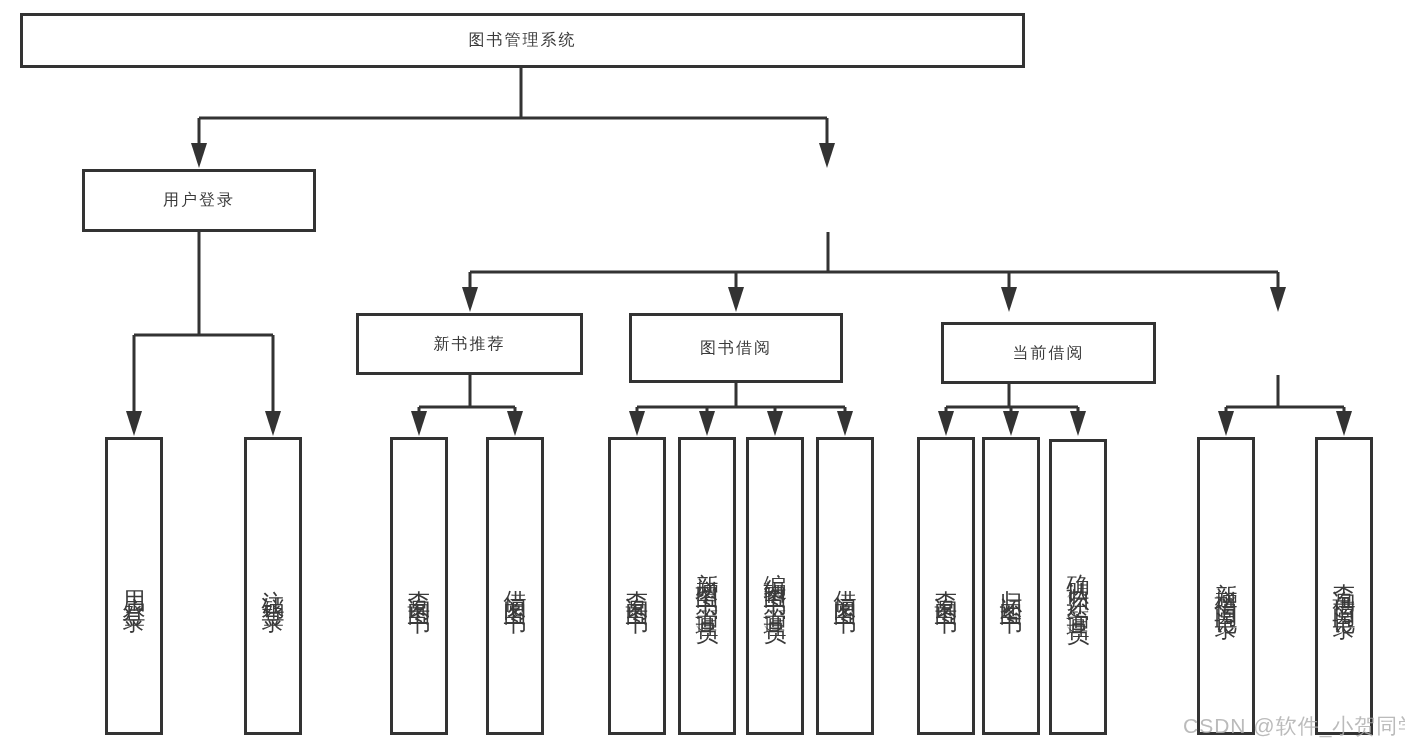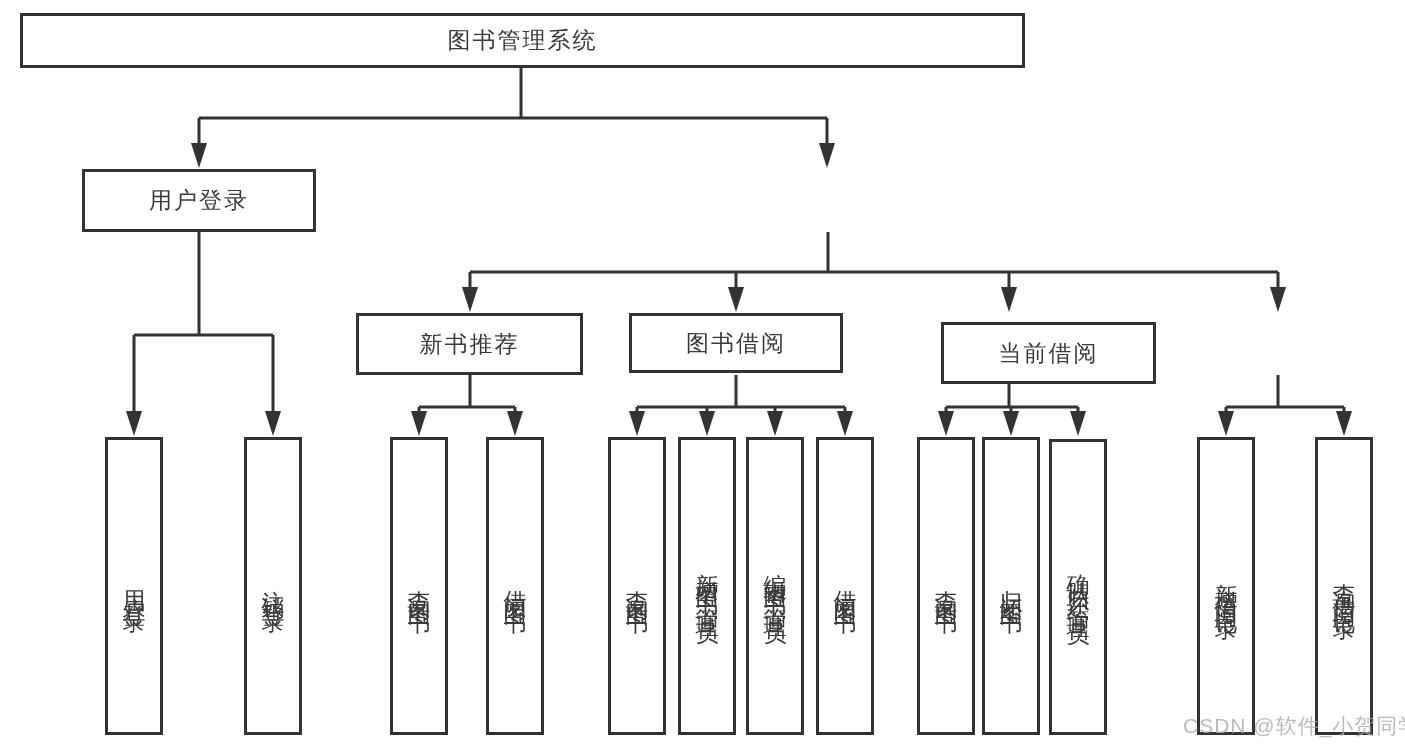--- a/index.html
+++ b/index.html
@@ -25,21 +25,21 @@
     position: absolute;
     box-sizing: border-box;
     border: 3px solid #333333;
     background: #ffffff;
     display: flex;
     align-items: center;
     justify-content: center;
     color: #3a3a3a;
   }
   .box.h span {
-    font-size: 23px;
+    font-size: 16px;
     letter-spacing: 2px;
     white-space: nowrap;
   }
   .box.v span {
     writing-mode: vertical-rl;
     text-orientation: mixed;
     font-size: 23px;
     line-height: 1;
     letter-spacing: 7px;
     white-space: nowrap;
@@ -104,21 +104,21 @@
     <span>图书管理系统</span>
   </div>
 
   <div class="box h" style="left:82px; top:169px; width:234px; height:63px;">
     <span>用户登录</span>
   </div>
 
   <div class="box h" style="left:356px; top:313px; width:227px; height:62px;">
     <span>新书推荐</span>
   </div>
-  <div class="box h" style="left:629px; top:313px; width:214px; height:60px;">
+  <div class="box h" style="left:629px; top:313px; width:214px; height:70px;">
     <span>图书借阅</span>
   </div>
   <div class="box h" style="left:902px; top:322px; width:215px; height:62px;margin-left:39px;">
     <span>当前借阅</span>
   </div>
 
   <div class="box v" style="left:105px; top:437px; width:58px; height:298px;">
     <span>用户登录</span>
   </div>
   <div class="box v" style="left:244px; top:437px; width:58px; height:298px;">

